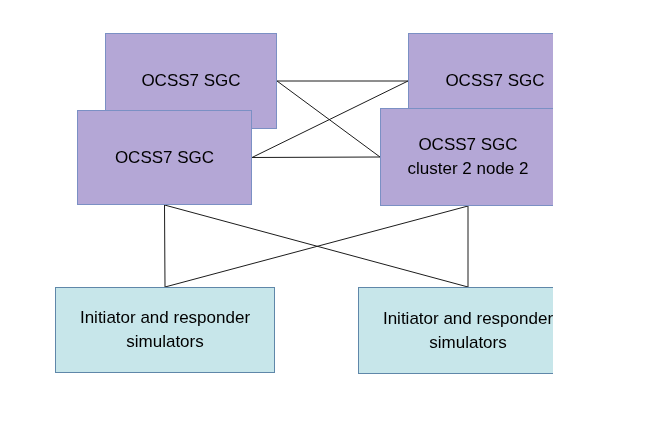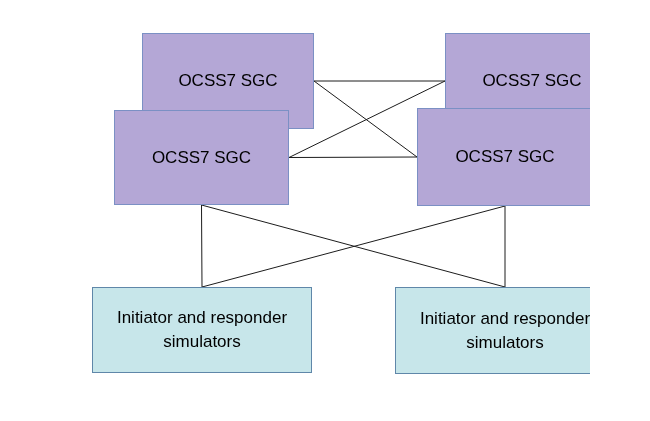--- a/index.html
+++ b/index.html
@@ -7,21 +7,20 @@
     padding: 0;
     background: #ffffff;
   }
   .canvas {
     position: relative;
     width: 553px;
     height: 421px;
     background: var(--bg, #ffffff);
     overflow: hidden;
     font-family: "Liberation Sans", sans-serif;
-    margin-left: 37px;
   }
   svg.edges {
     position: absolute;
     left: 0; top: 0;
     width: 650px; height: 421px;
     z-index: 0;
     pointer-events: none;
   }
   .node {
     position: absolute;
@@ -75,20 +74,21 @@
   <div class="node sgc pos-c2n1">
     <div>OCSS7 SGC</div>
   </div>
 
   <div class="node sgc pos-c1n2">
     <div>OCSS7 SGC</div>
   </div>
 
   <div class="node sgc pos-c2n2">
     <div>OCSS7 SGC</div>
+    <div>cluster 2 node 2</div>
   </div>
 
   <div class="node sim pos-sim-left">
     <div>Initiator and responder</div>
     <div>simulators</div>
   </div>
 
   <div class="node sim pos-sim-right">
     <div>Initiator and responder</div>
     <div>simulators</div>

